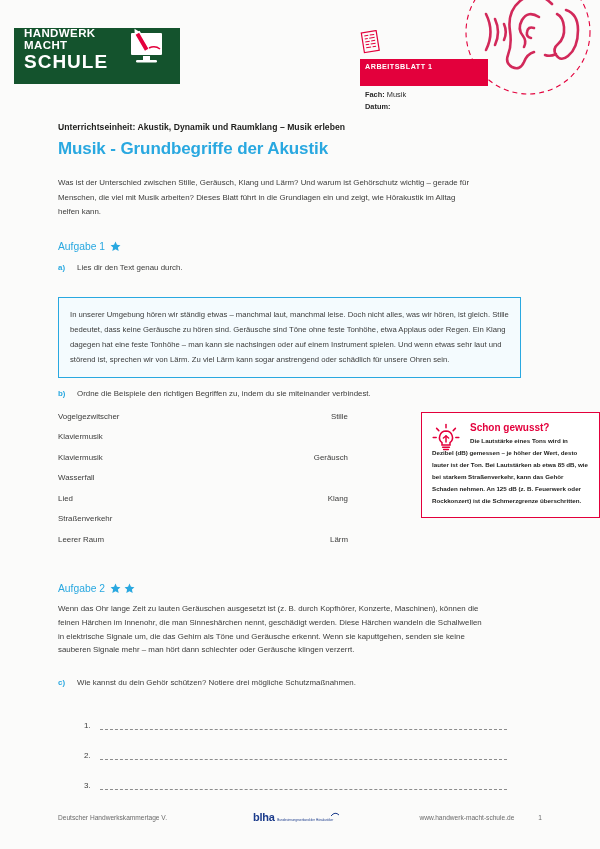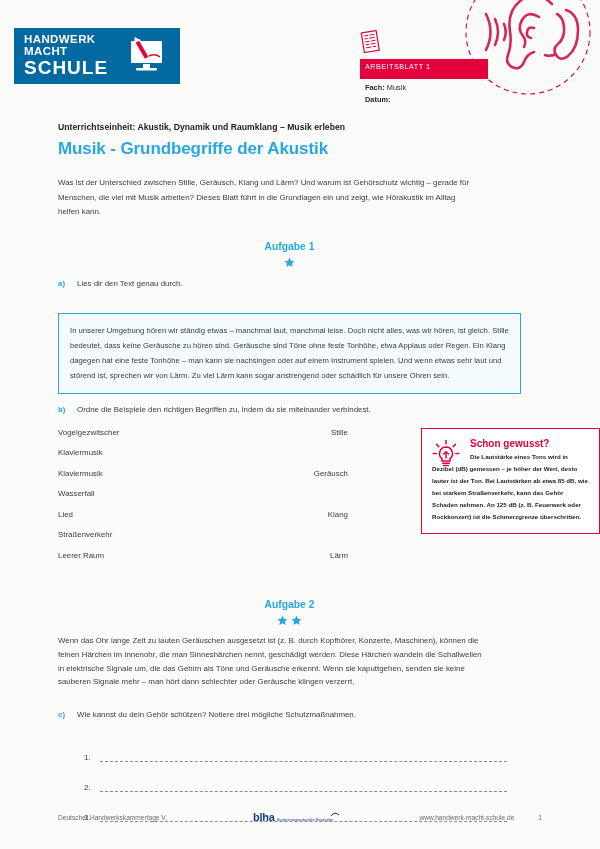--- a/index.html
+++ b/index.html
@@ -24,23 +24,23 @@
   .header {
     position: relative;
     height: 108px;
   }
   .logo-block {
     position: absolute;
     left: 14px;
     top: 28px;
     width: 166px;
     height: 56px;
-    background: #0369a1;
-    display: flex;
-    align-items: center;
+    background: #14532d;
+    display: flex;
+    align-items: flex-start;
     padding: 0 10px;
     box-sizing: border-box;
   }
   .logo-words {
     color: #ffffff;
     line-height: 1.04;
     font-weight: bold;
     letter-spacing: .4px;
     flex: 1;
   }
@@ -53,23 +53,23 @@
     position: absolute;
     left: 360px;
     top: 30px;
     width: 135px;
   }
   .sheet-doc-icon { display: block; margin-bottom: 3px; }
   .sheet-tag {
     background: #e3003c;
     color: #ffffff;
     font-size: 7.2px;
-    font-weight: normal;
+    font-weight: bold;
     letter-spacing: .5px;
-    padding: 3px 6px 8px 5px;
+    padding: 3px 6px 15px 5px;
     width: 128px;
     box-sizing: border-box;
   }
   .sheet-field {
     font-size: 7.4px;
     color: #2a2a2a;
     margin-top: 3.5px;
     padding-left: 5px;
   }
   .sheet-field b { font-weight: bold; }
@@ -102,26 +102,25 @@
   .intro {
     font-size: 7.9px;
     line-height: 1.85;
     color: #3c3c3b;
     margin-top: 17px;
     width: 421px;
   }
 
   .task-head {
     font-size: 10.3px;
-    font-weight: bold;
+    font-weight: normal;
     color: #29a8e0;
     display: flex;
     align-items: center;
     gap: 5px;
-    flex-direction: column;
   }
   .stars { display: inline-flex; gap: 3px; align-items: center; }
 
   .sub {
     display: flex;
     font-size: 7.9px;
     color: #3c3c3b;
     margin-top: 9px;
     line-height: 1.7;
   }

